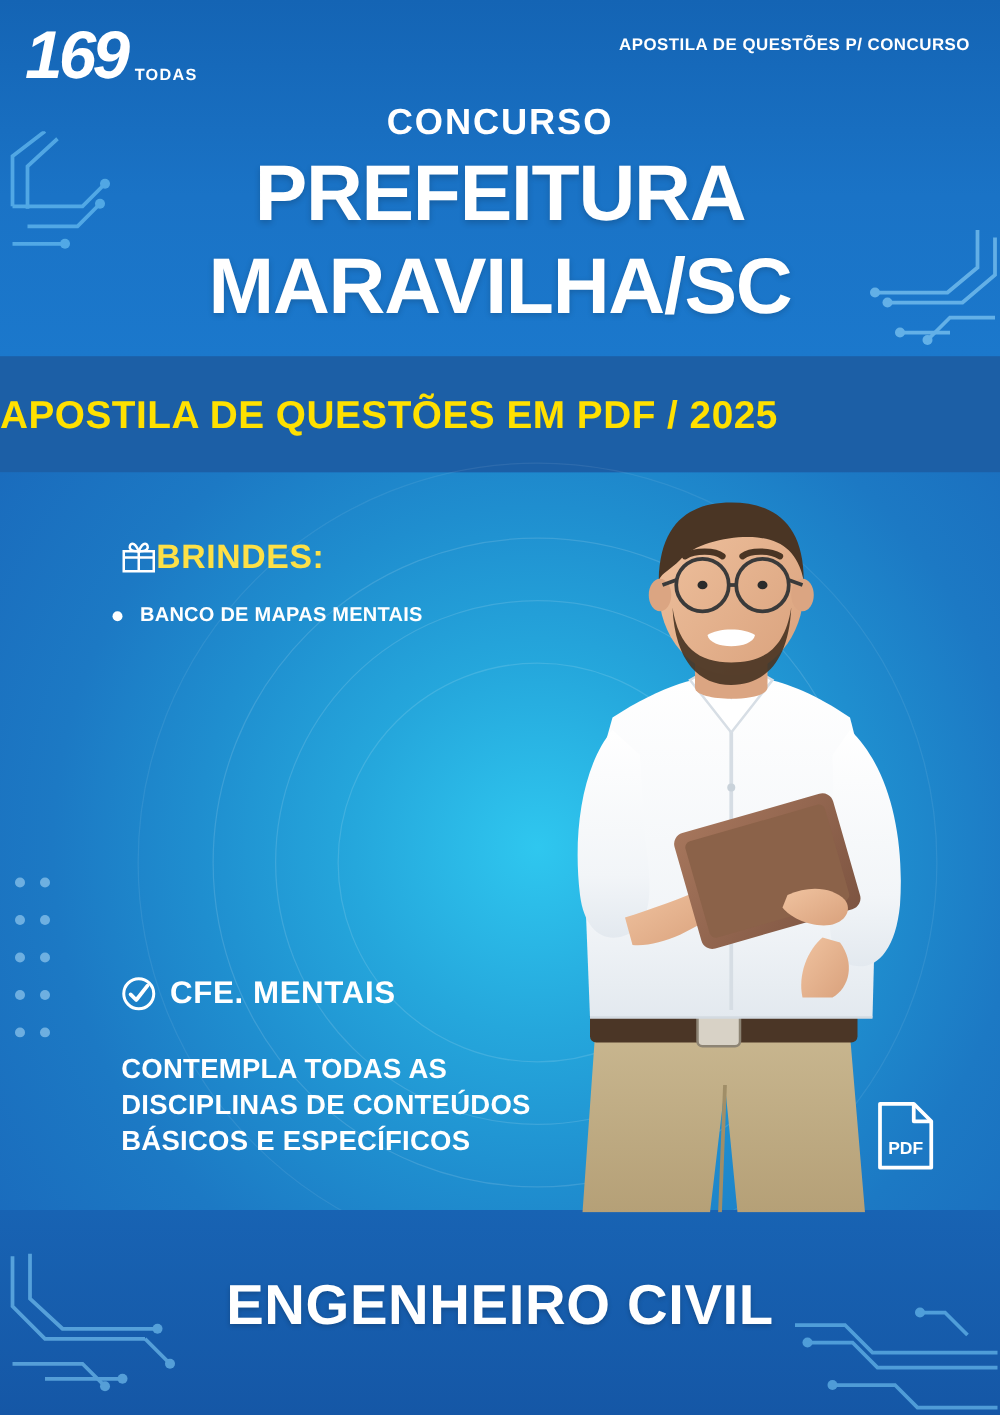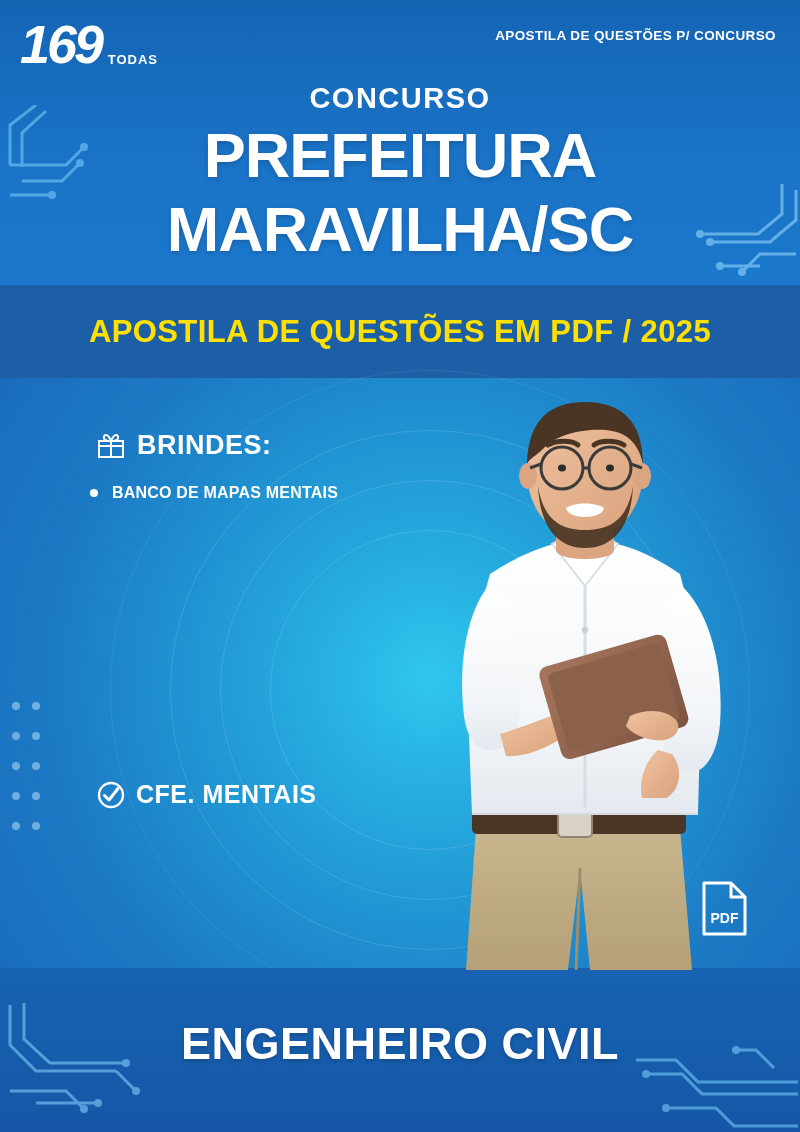--- a/index.html
+++ b/index.html
@@ -85,33 +85,33 @@
     position:absolute; left:0; right:0; top:118px;
     text-align:center; color:#ffffff;
     font-size:63px; font-weight:bold; line-height:74px;
     letter-spacing:-1px;
     text-transform:uppercase;
     text-shadow:0 2px 5px rgba(0,0,0,.18);
   }
 
   .subtitle-band {
     position:absolute; left:0; top:285px; width:800px; height:93px;
-    display:flex; align-items:center; justify-content:center;
+    display:flex; align-items:center; justify-content:flex-start;
   }
   .subtitle {
     color:#ffe000; font-size:31px; font-weight:bold;
     letter-spacing:.4px; text-transform:uppercase;
     text-align:center;
   }
 
   
   .brindes-head {
     position:absolute; left:97px; top:430px;
-    display:flex; align-items:center; gap:12px;
-    color:#ffffff;
+    display:flex; align-items:center; gap:0;
+    color:#fde047;
   }
   .brindes-head .label {
     font-size:27px; font-weight:bold; letter-spacing:.5px;
   }
   .gift-icon { width:28px; height:27px; display:block; }
 
   .brindes-list {
     position:absolute; left:84px; top:478px; width:350px;
     color:#ffffff;
   }
@@ -298,20 +298,21 @@
   </ul>
 
   <div class="edital-head">
     <svg class="check-icon" viewBox="0 0 28 28">
       <circle cx="14" cy="14" r="12" fill="none" stroke="#ffffff" stroke-width="2.4"></circle>
       <path d="M7.5 14.5 L12 19 L21 7.5" fill="none" stroke="#ffffff" stroke-width="3" stroke-linecap="round" stroke-linejoin="round"></path>
     </svg>
     <span class="label">CFE. MENTAIS</span>
   </div>
 
+  <div class="edital-text">CONTEMPLA TODAS AS DISCIPLINAS DE CONTEÚDOS BÁSICOS E ESPECÍFICOS</div>
 
   <svg class="pdf-badge" viewBox="0 0 47 57">
     <path d="M3 3 H30 L44 17 V54 H3 Z" fill="none" stroke="#ffffff" stroke-width="3" stroke-linejoin="round"></path>
     <path d="M30 3 V17 H44" fill="none" stroke="#ffffff" stroke-width="3" stroke-linejoin="round"></path>
     <text x="23.5" y="43" text-anchor="middle" fill="#ffffff" font-family="Liberation Sans, sans-serif" font-size="14" font-weight="bold">PDF</text>
   </svg>
 
   <div class="photo">
     <svg width="420" height="572" viewBox="0 0 420 572">
       <defs>

